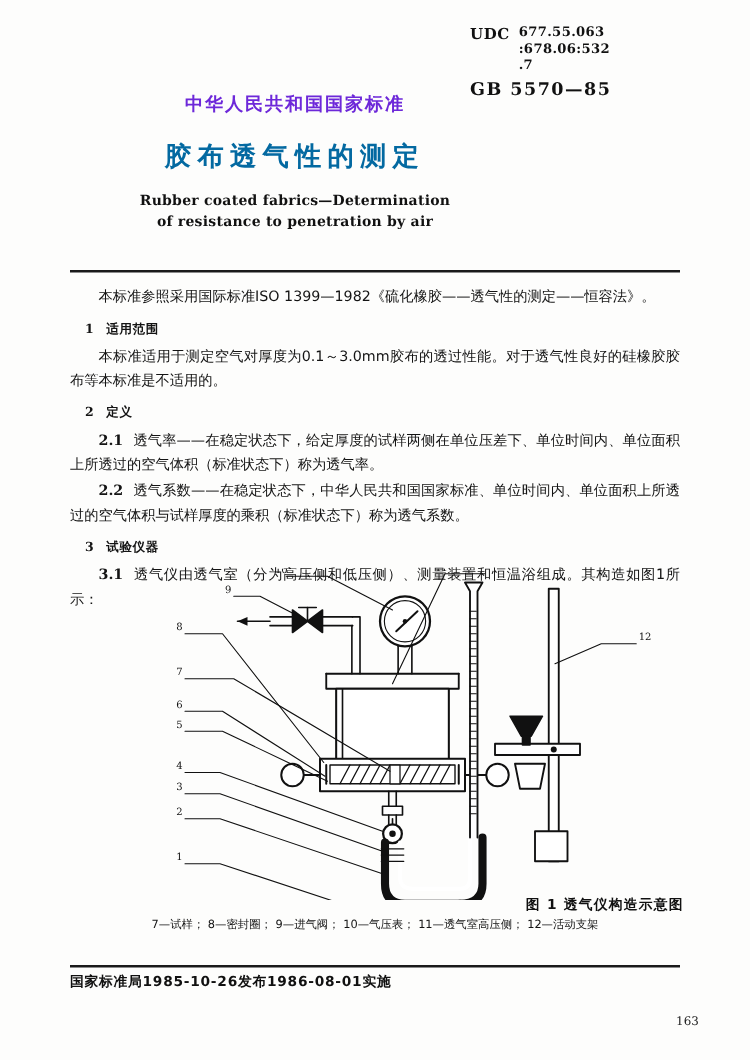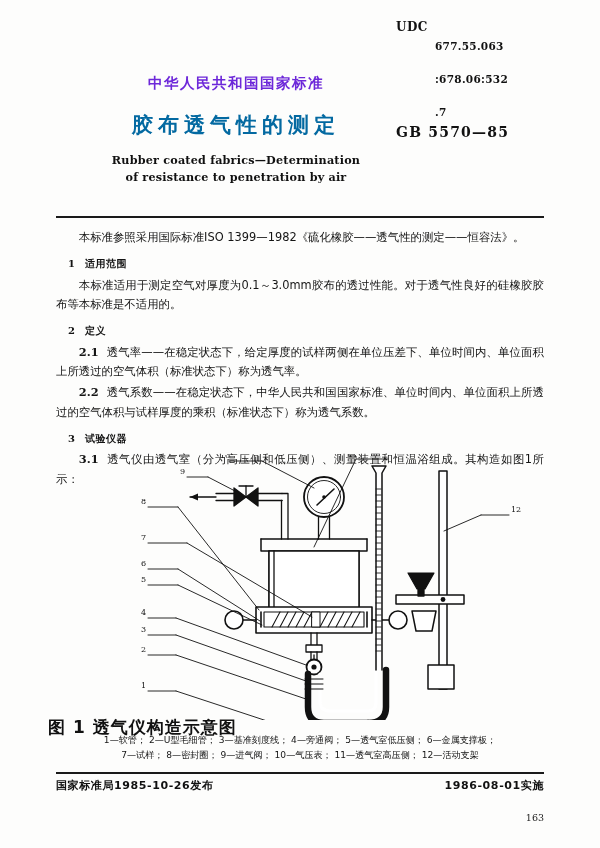--- a/index.html
+++ b/index.html
@@ -53,40 +53,39 @@
     font-size: 11.2px;
     font-weight: bold;
     line-height: 1.55;
     letter-spacing: 0.2px;
     color: #111;
   }
 
   
   .code-block {
     position: absolute;
-    left: 396px; top: 20px;
+    left: 376px; top: 20px;
     font-family: "DejaVu Serif", "Liberation Serif", serif;
     color: #111;
   }
   .udc-row {
     display: flex;
     align-items: flex-start;
     font-size: 10.5px;
     font-weight: bold;
   }
   .udc-label {
     font-size: 12px;
     font-weight: bold;
     letter-spacing: 0.5px;
     margin-right: 7px;
   }
   .udc-lines div {
     line-height: 1.22;
     letter-spacing: 0.3px;
-    margin-top: 20px;
   }
   .gb-row {
     margin-top: 6px;
     font-size: 14px;
     font-weight: bold;
     letter-spacing: 1.2px;
   }
 
   .rule-top {
     position: absolute;
@@ -137,24 +136,24 @@
   .figure-wrap {
     position: absolute;
     left: 56px; top: 455px;
     width: 488px;
     height: 265px;
   }
   .figure-wrap svg { display: block; }
 
   .fig-caption {
     position: absolute;
-    left: 48px; top: 716px;
-    width: 488px;
-    text-align: left;
-    font-size: 17px;
+    left: 59px; top: 716px;
+    width: 488px;
+    text-align: right;
+    font-size: 11px;
     font-weight: bold;
     letter-spacing: 1px;
     color: #111;
   }
   .fig-legend {
     position: absolute;
     left: 56px; top: 733px;
     width: 488px;
     text-align: center;
     font-size: 9.1px;
@@ -169,34 +168,35 @@
     height: 2px;
     background: #1a1a1a;
   }
 
   
   .footer {
     position: absolute;
     left: 56px; top: 778px;
     width: 488px;
     display: flex;
-    justify-content: space-between;
+    justify-content: flex-start;
     font-size: 11px;
     font-weight: bold;
     letter-spacing: 0.6px;
     color: #111;
   }
   .page-num {
     position: absolute;
     left: 0; top: 812px;
     width: 544px;
     text-align: right;
     font-family: "DejaVu Serif", "Liberation Serif", serif;
     font-size: 9.5px;
     color: #222;
+    padding-left: 15px;
   }
 
   .lbl {
     font-family: "DejaVu Serif", "Liberation Serif", serif;
     font-size: 8px;
     fill: #111;
   }
 </style>
 </head>
 <body>
@@ -452,21 +452,20 @@
         <text x="85" y="177">3</text>
         <text x="85" y="197">2</text>
         <text x="85" y="233">1</text>
         <text x="455" y="57">12</text>
       </g>
     </svg>
   </div>
 
   <div class="fig-caption">图 1   透气仪构造示意图</div>
   <div class="fig-legend">
-    <div>1—软管；  2—U型毛细管；  3—基准刻度线；  4—旁通阀；  5—透气室低压侧；  6—金属支撑板；</div>
     <div>7—试样；  8—密封圈；  9—进气阀；  10—气压表；  11—透气室高压侧；  12—活动支架</div>
   </div>
 
   <div class="rule-bottom"></div>
 
   <div class="footer">
     <span>国家标准局1985-10-26发布</span>
     <span>1986-08-01实施</span>
   </div>
   <div class="page-num">163</div>

